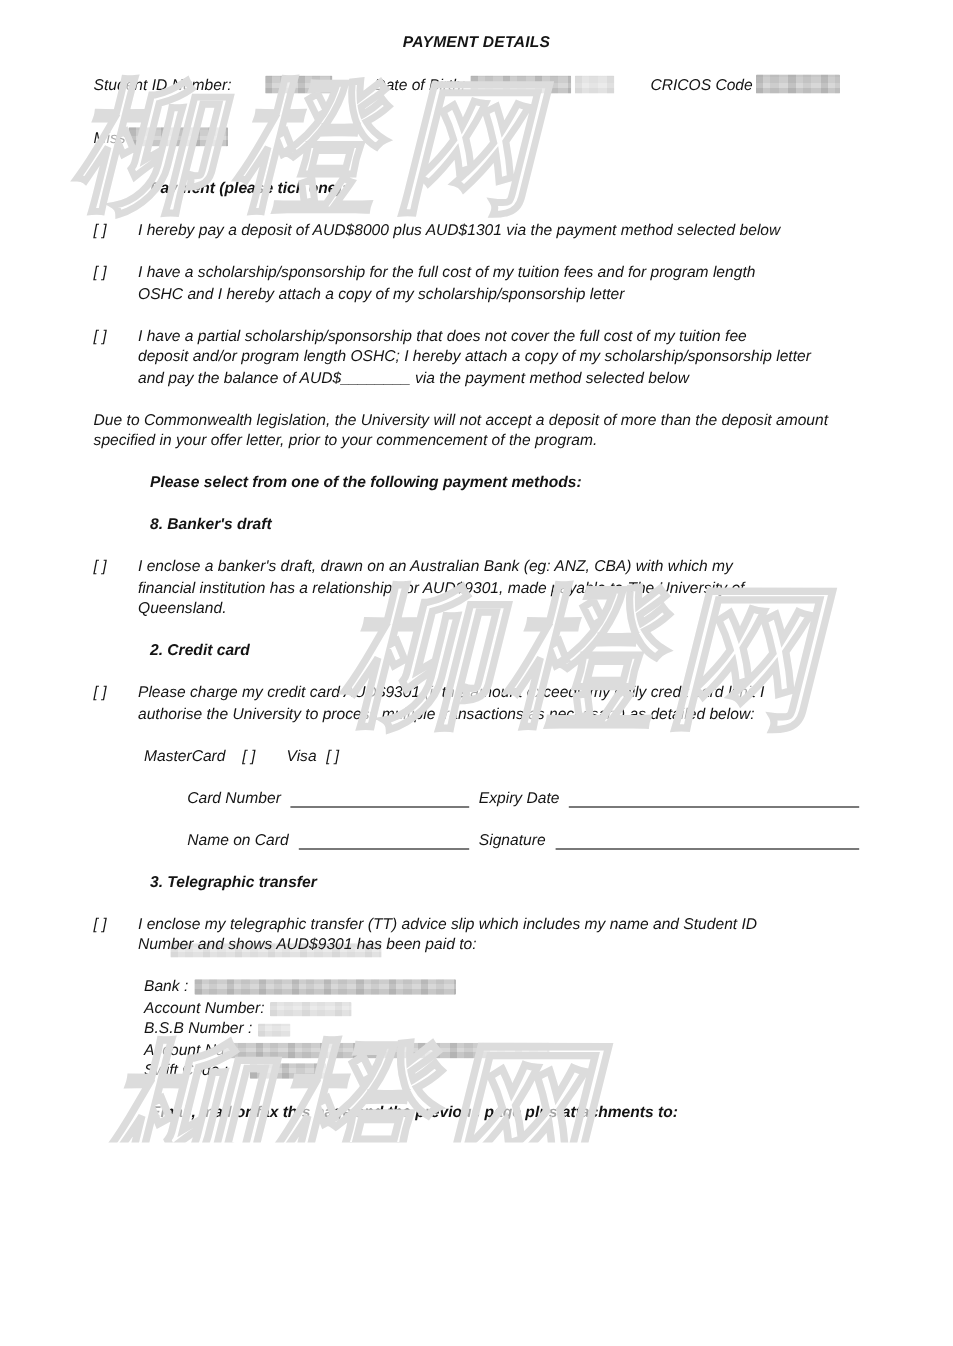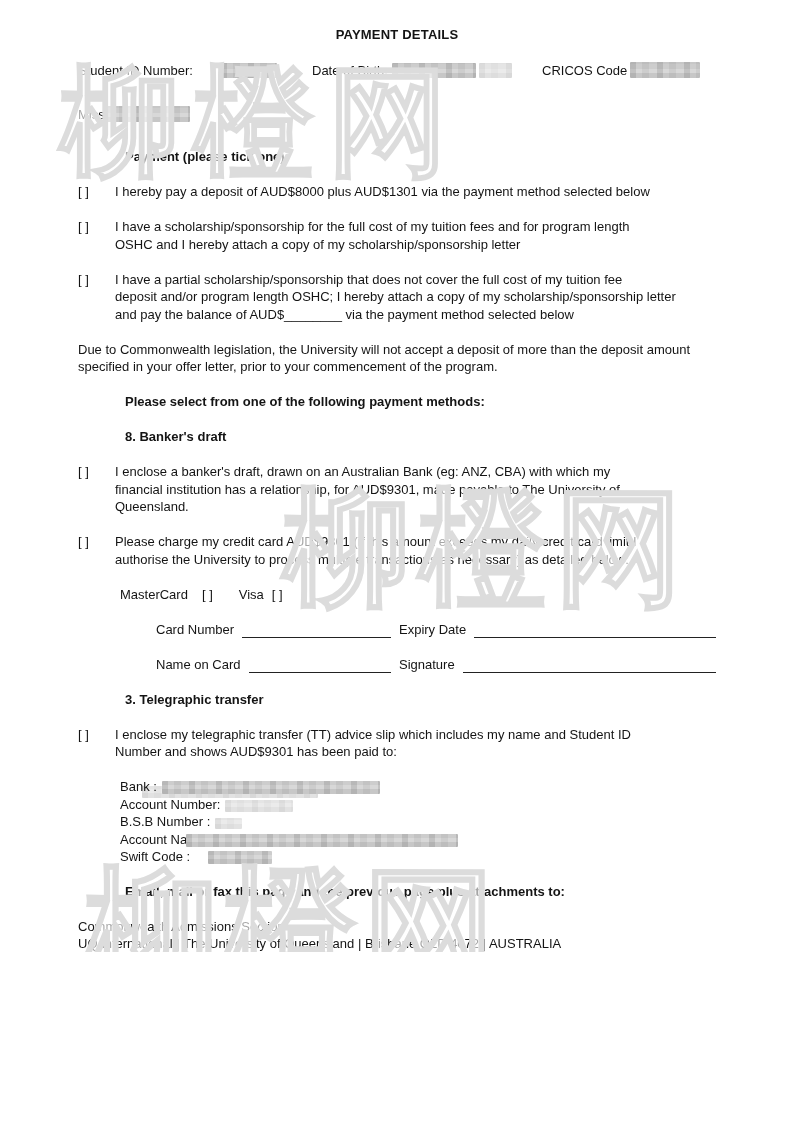--- a/index.html
+++ b/index.html
@@ -2,21 +2,21 @@
 <html><head>
 <meta charset="utf-8">
 <style>
   * { box-sizing: border-box; margin: 0; padding: 0; }
   html, body { background: #ffffff; }
   body {
     width: 794px; height: 1122px;
     font-family: "Liberation Sans", "DejaVu Sans", sans-serif;
     font-size: 13px; line-height: 17.5px; color: #141414;
   }
-  .page { position: relative; width: 794px; height: 952px; overflow: hidden; background: #fff; }
+  .page { position: relative; width: 794px; height: 952px; overflow: hidden; background: #fff; font-style: italic; }
   .content { position: relative; z-index: 1; padding: 26px 78px 0 78px; }
 
   .doc-title { text-align: center; font-weight: bold; letter-spacing: .2px; margin-bottom: 18px; }
 
   .info-row { position: relative; height: 18px; margin-bottom: 26px; }
   .info-group { position: absolute; top: 0; white-space: nowrap; }
   .ig-1 { left: 0; }
   .ig-2 { left: 234px; }
   .ig-3 { left: 464px; }
 
@@ -117,20 +117,21 @@
     <div class="para bold">Please select from one of the following payment methods:</div>
 
     <div class="para bold">8. Banker's draft</div>
     <div class="check-item">
       <span class="check-box">[ ]</span>
       <span class="check-text">I enclose a banker's draft, drawn on an Australian Bank (eg: ANZ, CBA) with which my
 financial institution has a relationship, for AUD$9301, made payable to The University of
 Queensland.</span>
     </div>
 
+    <div class="para bold">2. Credit card</div>
     <div class="check-item">
       <span class="check-box">[ ]</span>
       <span class="check-text">Please charge my credit card AUD$9301 (if this amount exceeds my daily credit card limit I
 authorise the University to process multiple transactions as necessary) as detailed below:</span>
     </div>
 
     <div class="mc-row indent-42">
       <span>MasterCard</span><span class="cb">[ ]</span><span class="visa">Visa</span><span class="cb2">[ ]</span>
     </div>
 

